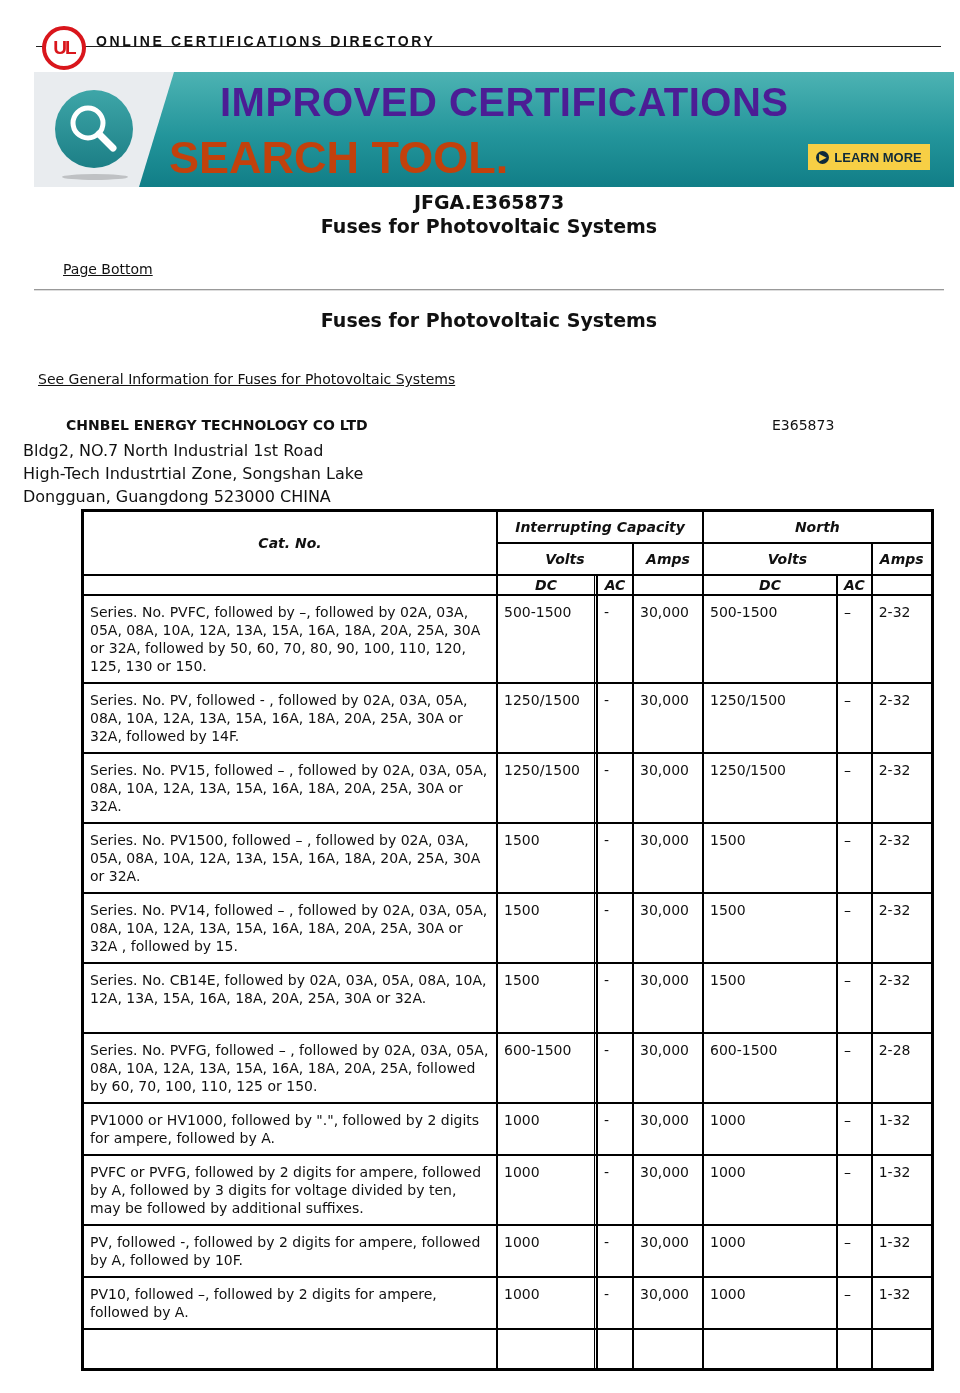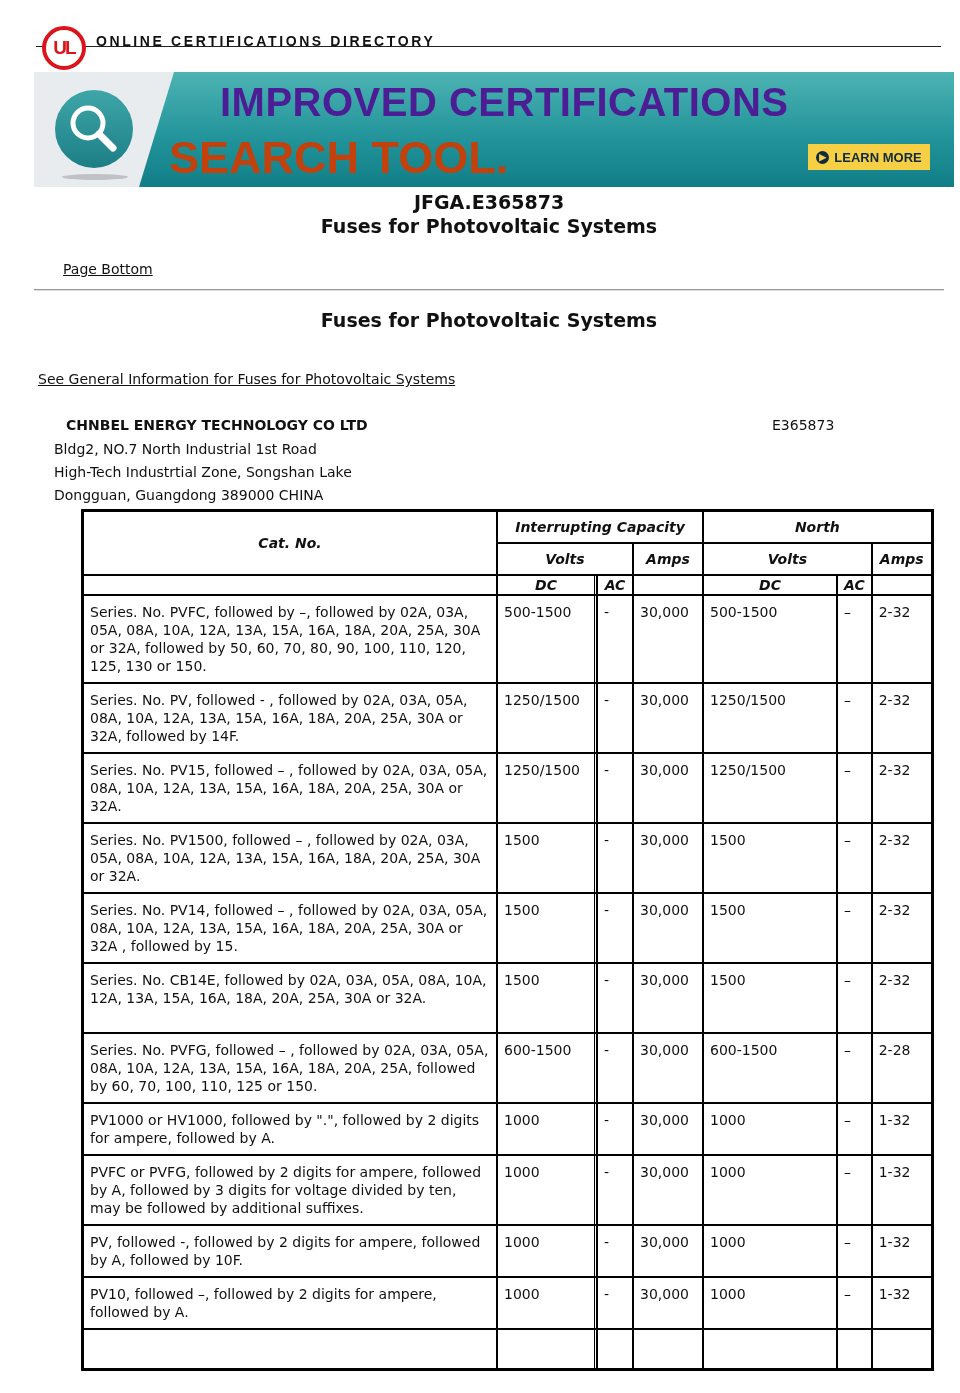--- a/index.html
+++ b/index.html
@@ -16,21 +16,21 @@
   .banner-line2 { position: absolute; left: 135px; top: 60px; font-family: "Liberation Sans", sans-serif; font-weight: bold; font-size: 45px; color: #c2410c; }
   .banner-register { position: absolute; left: 482px; top: 66px; font-family: "Liberation Sans", sans-serif; font-weight: bold; font-size: 36px; color: #ffffff; }
   .learn-more { position: absolute; left: 774px; top: 72px; width: 122px; height: 26px; background: #f7cf45; display: flex; align-items: center; justify-content: center; gap: 5px; font-family: "Liberation Sans", sans-serif; font-weight: bold; font-size: 13px; color: #0f2a3a; }
   .learn-more .arrow { width: 13px; height: 13px; border-radius: 50%; background: #0f2a3a; color: #f7cf45; font-size: 9px; display: flex; align-items: center; justify-content: center; }
   .doc-title { position: absolute; left: 0; width: 978px; text-align: center; font-weight: bold; font-size: 19px; }
   .page-bottom { position: absolute; left: 63px; top: 261px; font-size: 14px; color: #111; text-decoration: underline; }
   .hr { position: absolute; left: 34px; top: 289px; width: 910px; height: 0; border-top: 1px solid #999; border-bottom: 1px solid #ddd; }
   .gen-info { position: absolute; left: 38px; top: 371px; font-size: 14px; text-decoration: underline; color: #111; }
   .company { position: absolute; left: 38px; top: 417px; font-size: 14px; font-weight: bold; margin-left: 28px; }
   .file-no { position: absolute; left: 772px; top: 417px; font-size: 14px; }
-  .addr { position: absolute; left: 54px; font-size: 14px; }
+  .addr { position: absolute; left: 23px; font-size: 16px; }
   table.cat { position: absolute; left: 81px; top: 509px; border-collapse: separate; border-spacing: 0; border: 2px solid #000; font-size: 14px; }
   table.cat td { border: 1px solid #000; padding: 7px 6px; vertical-align: top; line-height: 18px; }
   table.cat td.h { font-weight: bold; text-align: center; vertical-align: middle; padding: 0 6px; font-style: italic; }
   table.cat td.dbl { border-right: 3px double #000; }
 </style>
 </head>
 <body>
 
 <div class="ul-header">
   <div class="ul-rule"></div>
@@ -62,21 +62,21 @@
 <div class="hr"></div>
 
 <div class="doc-title" style="top:309px;">Fuses for Photovoltaic Systems</div>
 
 <a class="gen-info">See General Information for Fuses for Photovoltaic Systems</a>
 
 <div class="company">CHNBEL ENERGY TECHNOLOGY CO LTD</div>
 <div class="file-no">E365873</div>
 <div class="addr" style="top:441px;">Bldg2, NO.7 North Industrial 1st Road</div>
 <div class="addr" style="top:464px;">High-Tech Industrtial Zone, Songshan Lake</div>
-<div class="addr" style="top:487px;">Dongguan, Guangdong 389000 CHINA</div>
+<div class="addr" style="top:487px;">Dongguan, Guangdong 523000 CHINA</div>
 
 <table class="cat">
   <colgroup>
     <col style="width:414px">
       <col style="width:100px">
       <col style="width:36px">
       <col style="width:70px">
       <col style="width:134px">
       <col style="width:34px">
       <col style="width:60px">

